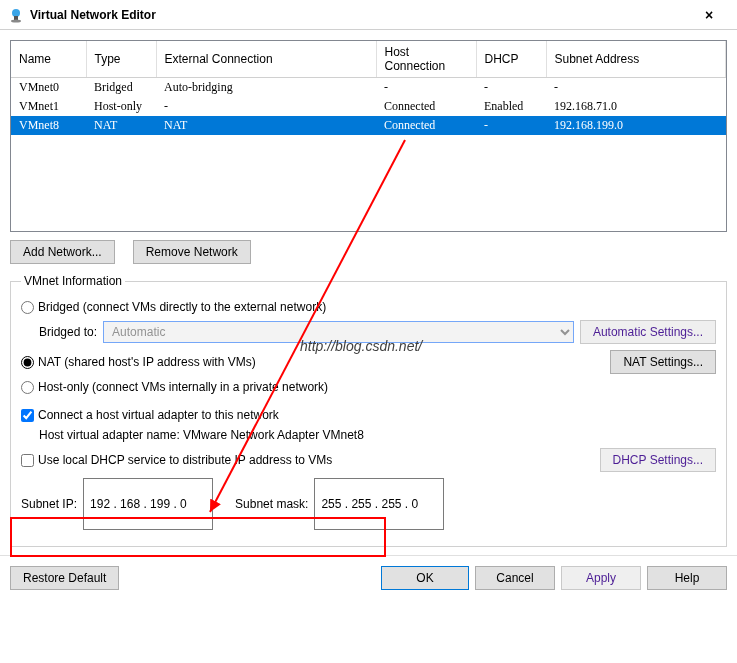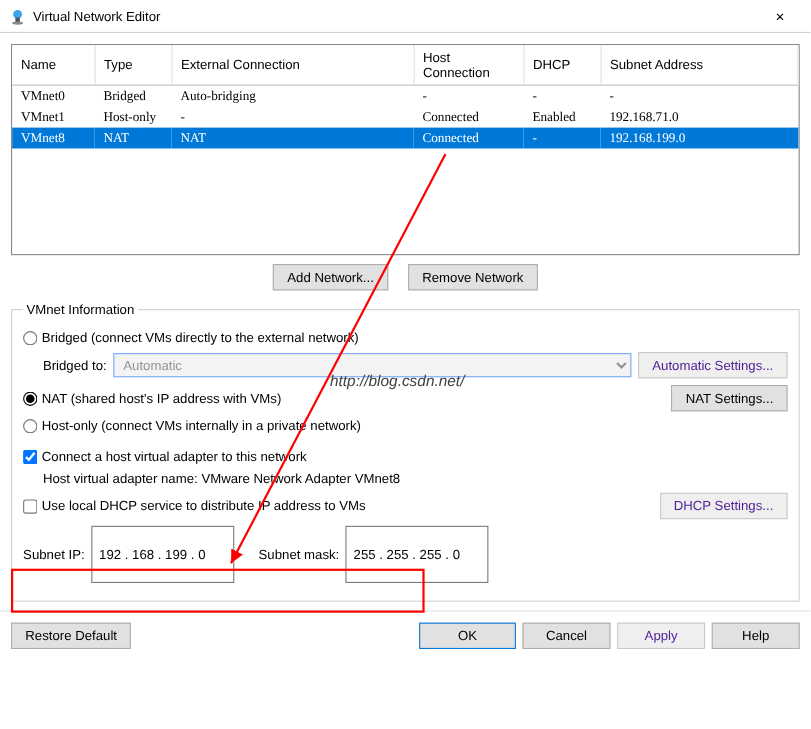--- a/index.html
+++ b/index.html
@@ -12,20 +12,21 @@
   overflow: hidden;
   position: relative;
 }
 .titlebar {
   height: 30px;
   background: #fff;
   border-bottom: 1px solid #d0d0d0;
   display: flex;
   align-items: center;
   padding: 0 8px;
+  font-weight: bold;
 }
 .titlebar .icon { width: 16px; height: 16px; margin-right: 6px; position: relative; }
 .titlebar .icon svg { width: 16px; height: 16px; }
 .titlebar .title { flex: 1; font-size: 12px; }
 .titlebar .close { width: 40px; text-align: center; font-size: 14px; cursor: default; }
 .content { padding: 10px 10px 0 10px; }
 .table-wrap {
   border: 1px solid #828790;
   height: 192px;
   background: #fff;
@@ -35,21 +36,21 @@
 th {
   text-align: left;
   font-weight: normal;
   padding: 4px 8px;
   border-right: 1px solid #e0e0e0;
   border-bottom: 1px solid #d0d0d0;
   background: #fff;
 }
 td { padding: 2px 8px; font-family: Liberation Serif, serif; }
 tr.selected td { background: #0078d7; color: #fff; }
-.btnrow { display: flex; justify-content: center; gap: 18px; margin: 8px 0 10px 0; }
+.btnrow { display: flex; justify-content: flex-start; gap: 18px; margin: 8px 0 10px 0; }
 .btn {
   background: #e1e1e1;
   border: 1px solid #adadad;
   padding: 4px 12px;
   font-size: 12px;
   font-family: inherit;
   min-width: 80px;
   cursor: default;
 }
 .btn:disabled, .btn.disabled {

